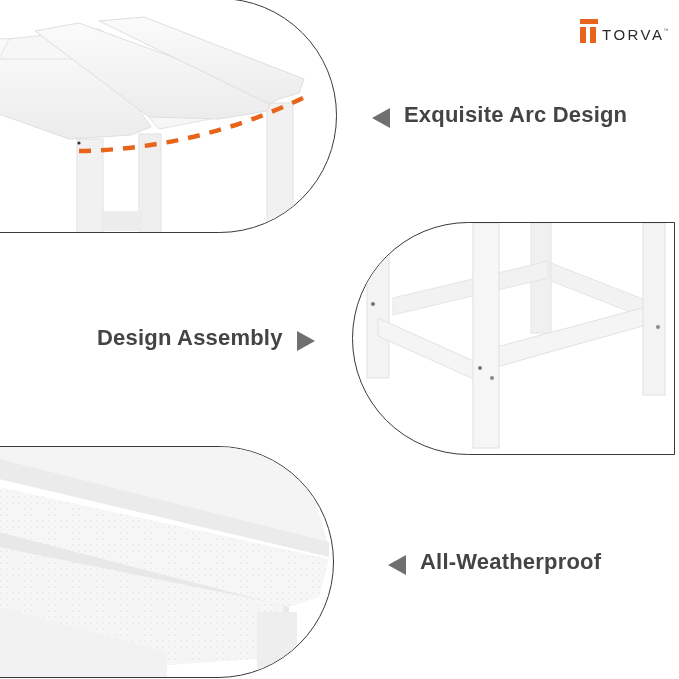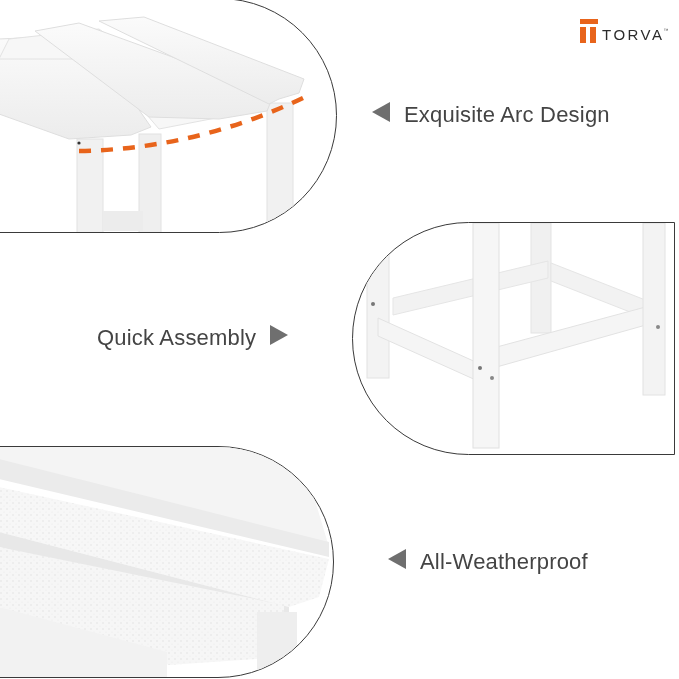--- a/index.html
+++ b/index.html
@@ -22,22 +22,22 @@
       border-radius: 118px 0 0 118px;
     }
     .panel-bot {
       left: -2px; top: 446px; width: 336px; height: 232px;
       border: 1.3px solid #3a3a3a;
       border-radius: 0 118px 118px 0;
     }
     .panel svg { position: absolute; left: 0; top: 0; }
 
     .feature {
-      position: absolute; display: flex; align-items: flex-start;
-      color: #444444; font-weight: normal; font-size: 22px; letter-spacing: 0.2px;
+      position: absolute; display: flex; align-items: flex-end;
+      color: #444444; font-weight: bold; font-size: 22px; letter-spacing: 0.2px;
     }
     .feature .tri-left {
       width: 0; height: 0;
       border-top: 10px solid transparent; border-bottom: 10px solid transparent;
       border-right: 18px solid #6f6f6f; margin-right: 14px;
     }
     .feature .tri-right {
       width: 0; height: 0;
       border-top: 10px solid transparent; border-bottom: 10px solid transparent;
       border-left: 18px solid #6f6f6f; margin-left: 14px;
@@ -140,20 +140,20 @@
     <rect x="258" y="165" width="40" height="67" fill="#eeeeee"></rect>
   </svg>
 </div>
 
 <div class="feature f1">
   <span class="tri-left"></span>
   <span>Exquisite Arc Design</span>
 </div>
 
 <div class="feature f2">
-  <span>Quick Assembly</span>
+  <span>Design Assembly</span>
   <span class="tri-right"></span>
 </div>
 
 <div class="feature f3">
   <span class="tri-left"></span>
   <span>All-Weatherproof</span>
 </div>
 
 </body></html>

